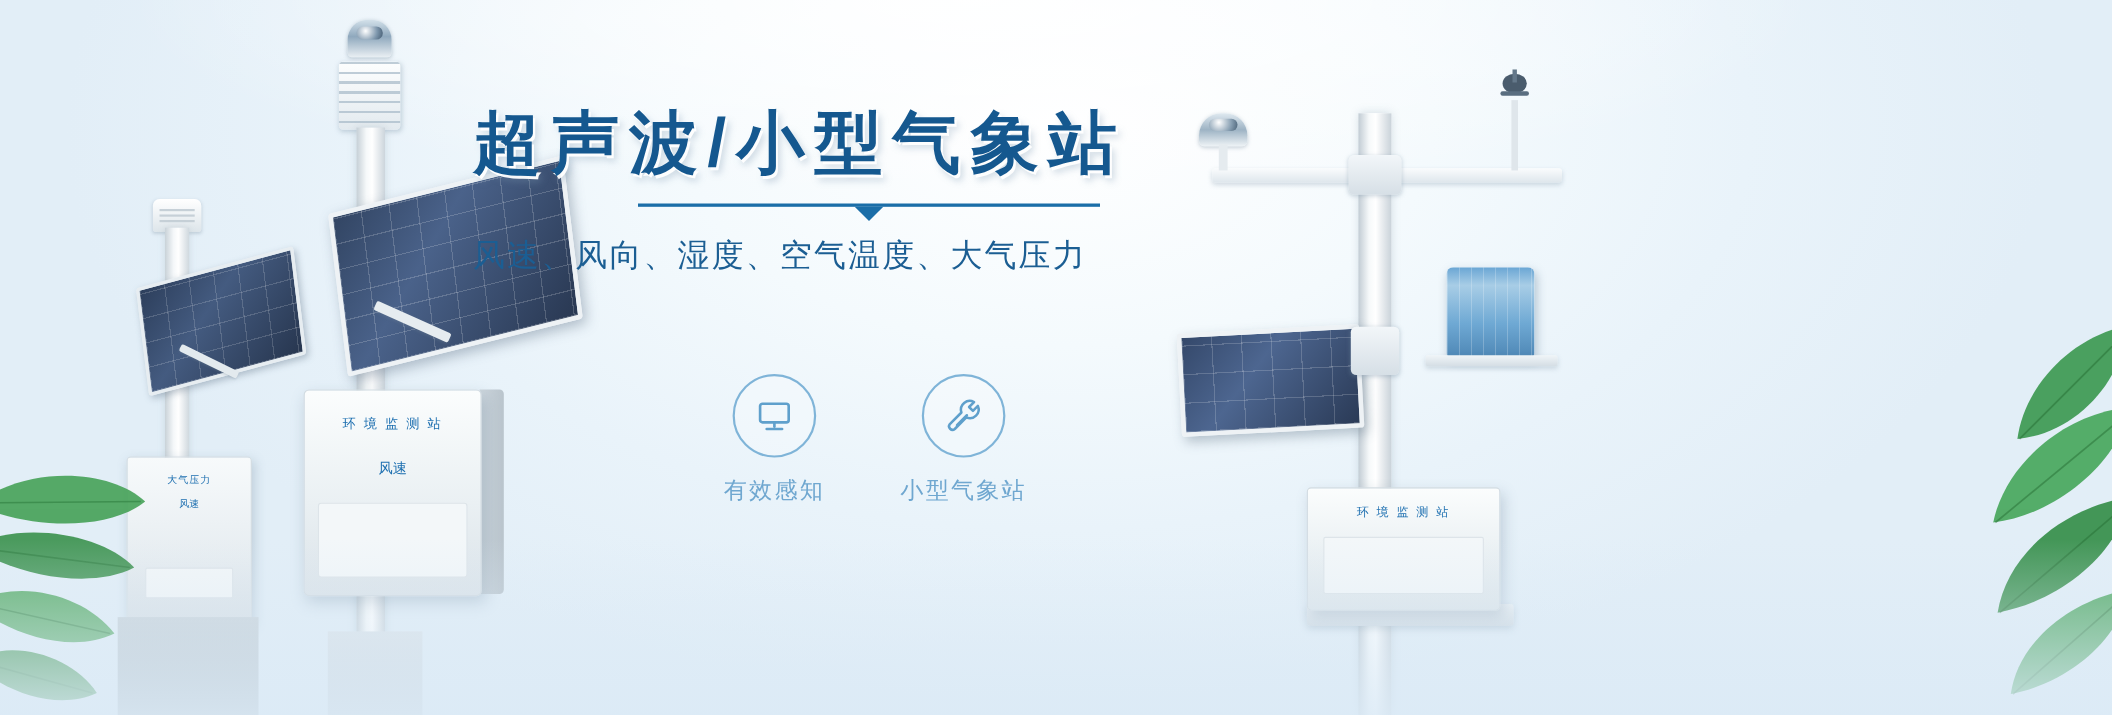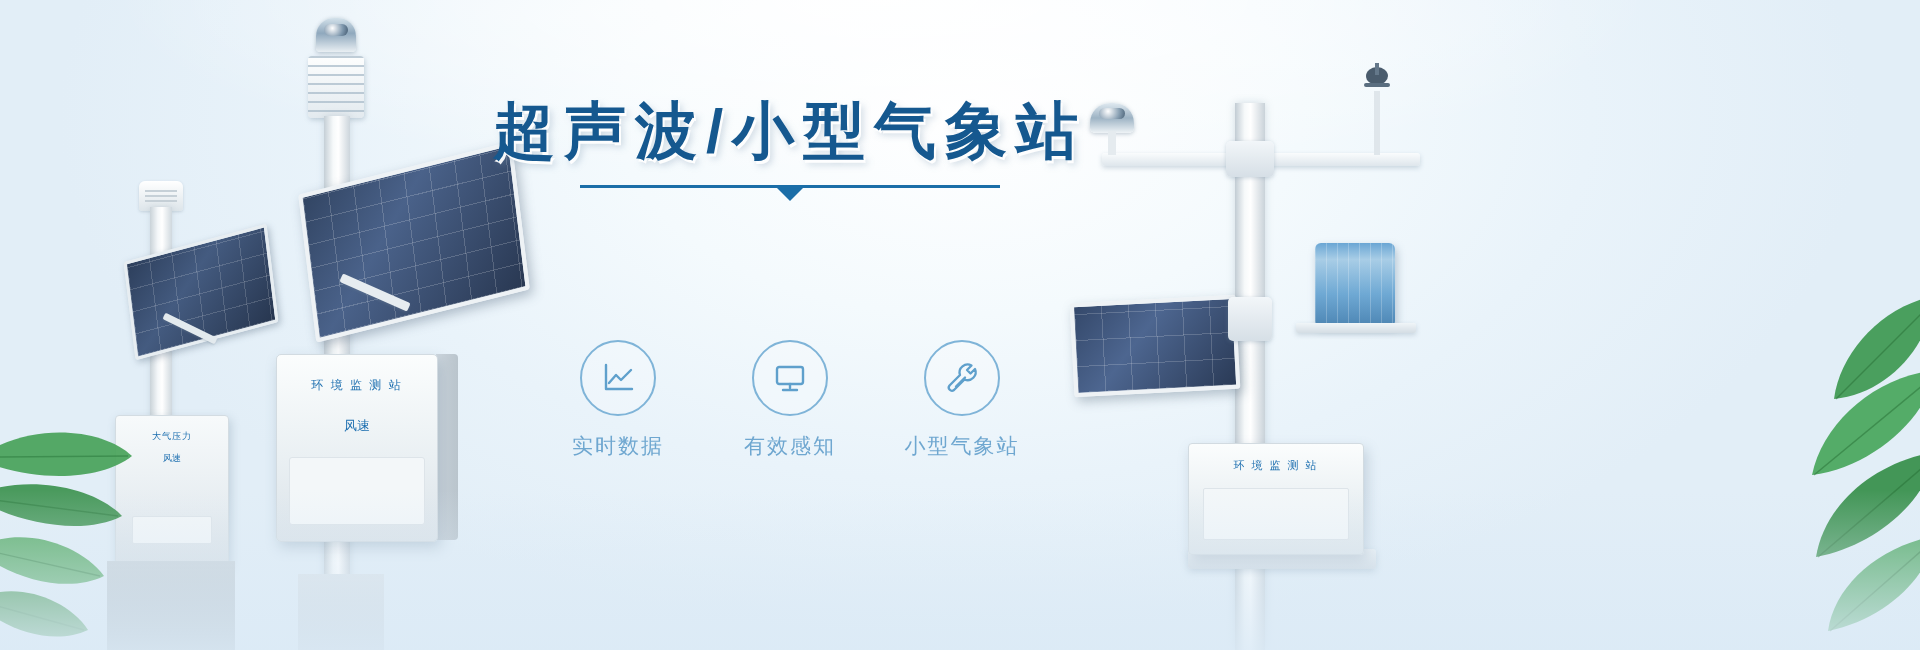--- a/index.html
+++ b/index.html
@@ -22,21 +22,21 @@
   }
   .bottom-haze{
     position:absolute;left:0;bottom:0;width:1920px;height:160px;
     background:linear-gradient(180deg,rgba(226,239,248,0) 0%, rgba(219,234,246,.85) 100%);
     pointer-events:none;
   }
 
   
   .center{
     position:absolute;left:430px;top:96px;width:720px;
-    text-align:center;
+    text-align:left;
   }
   .title{
     font-size:62px;font-weight:bold;letter-spacing:9px;
     color:#15588f;
     line-height:1.12;
     text-shadow:2px 3px 0 rgba(255,255,255,.95), 4px 5px 7px rgba(120,150,175,.35);
     white-space:nowrap;
   }
   .divider{
     position:relative;margin:20px auto 0;width:420px;height:3px;
@@ -279,33 +279,25 @@
     </svg>
   </div>
 
   <div class="bottom-haze"></div>
 
   <div class="center">
     <div class="title">超声波/小型气象站</div>
     <div class="divider">
       <div class="tri"></div>
     </div>
+    <div class="sub">风速、风向、湿度、空气温度、大气压力</div>
   </div>
 
   <div class="features">
 
-    <div class="feature">
-      <div class="circle">
-        <svg width="38" height="38" viewBox="0 0 38 38" fill="none" stroke="#5fa0cc" stroke-width="2.4" stroke-linecap="round" stroke-linejoin="round">
-          <path d="M7 6 V30 H33"></path>
-          <path d="M10 24 L17 16 L22 21 L32 11"></path>
-        </svg>
-      </div>
-      <div class="flabel">实时数据</div>
-    </div>
 
 
     <div class="feature">
       <div class="circle">
         <svg width="38" height="38" viewBox="0 0 38 38" fill="none" stroke="#5fa0cc" stroke-width="2.4" stroke-linecap="round" stroke-linejoin="round">
           <rect x="6" y="8" width="26" height="17" rx="2.2"></rect>
           <path d="M19 25 V29"></path>
           <path d="M12 31 H26"></path>
         </svg>
       </div>

